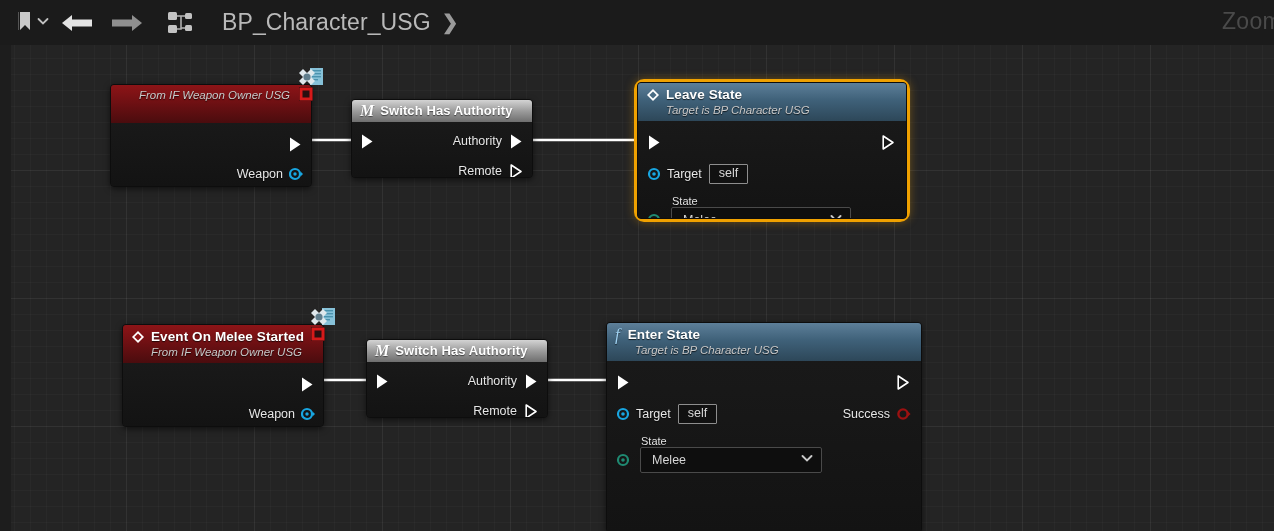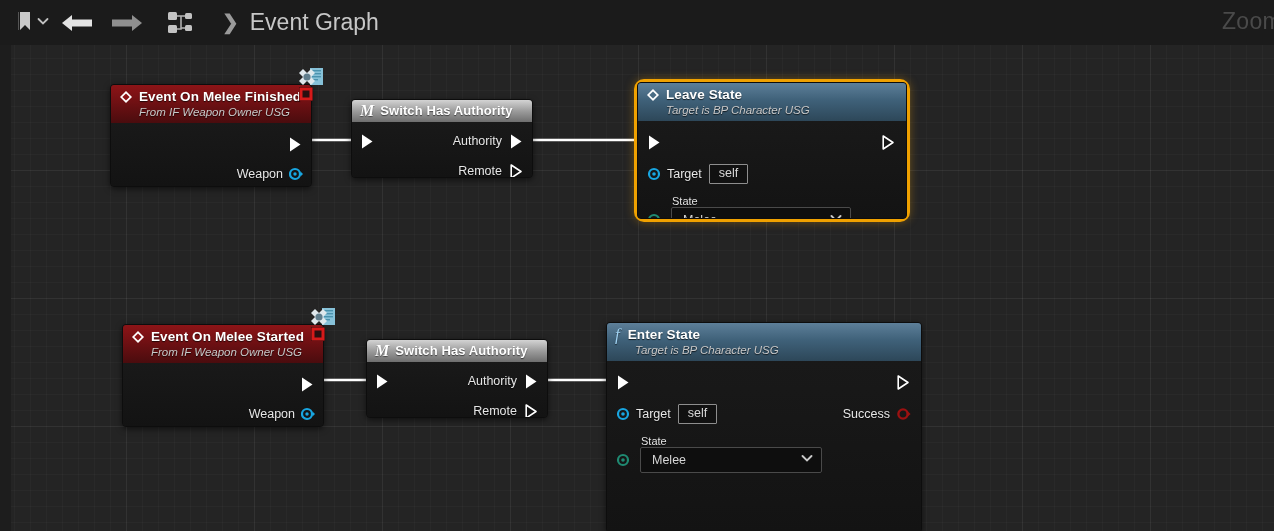--- a/index.html
+++ b/index.html
@@ -304,48 +304,39 @@
         <rect x="19" y="3" width="7" height="6" rx="1.5" fill="#c3c3c3"></rect>
         <rect x="2" y="15" width="9" height="8" rx="1.5" fill="#c3c3c3"></rect>
         <rect x="19" y="15" width="7" height="6" rx="1.5" fill="#c3c3c3"></rect>
         <path d="M11 6 L19 6" stroke="#b0b0b0" stroke-width="1.6"></path>
         <path d="M11 19 L15 19 L15 6" stroke="#b0b0b0" stroke-width="1.6" fill="none"></path>
         <path d="M15 18 L19 18" stroke="#b0b0b0" stroke-width="1.6"></path>
       </svg>
     </div>
 
     <div id="breadcrumb">
+      <span class="crumb-root">BP_Character_USG</span>
       <span class="crumb-sep">❯</span>
-      <span class="crumb-leaf">Event Graph</span>
     </div>
 
     <div id="zoom-label">Zoom</div>
   </div>
 
   <div id="canvas">
 
     <svg id="wires">
       <line x1="310" y1="95" x2="369" y2="95" stroke="#ffffff" stroke-width="2.6"></line>
       <line x1="528" y1="95" x2="653" y2="95" stroke="#ffffff" stroke-width="2.6"></line>
       <line x1="310" y1="335" x2="384" y2="335" stroke="#ffffff" stroke-width="2.6"></line>
       <line x1="543" y1="335" x2="622" y2="335" stroke="#ffffff" stroke-width="2.6"></line>
     </svg>
 
     <div class="node" style="left:110px; top:39px; width:202px; height:103px;">
       <div class="node-inner">
         <div class="node-header hdr-event">
-          <div class="node-title-row">
-            <span class="diamond-ico">
-              <svg width="14" height="14" viewBox="0 0 14 14">
-                <path d="M7 1 L13 7 L7 13 L1 7 Z" fill="#ffffff"></path>
-                <path d="M7 3.4 L10.6 7 L7 10.6 L3.4 7 Z" fill="#8d1417"></path>
-              </svg>
-            </span>
-            <span class="node-title">Event On Melee Finished</span>
-          </div>
           <div class="node-sub">From IF Weapon Owner USG</div>
         </div>
         <div class="node-body">
           <div class="pin-row right" style="right:8px; top:12px;">
             <span class="exec-pin">
               <svg width="15" height="17" viewBox="0 0 15 17">
                 <path d="M2 1.5 L2 15.5 L12.5 8.5 Z" fill="#ffffff"></path>
               </svg>
             </span>
           </div>

